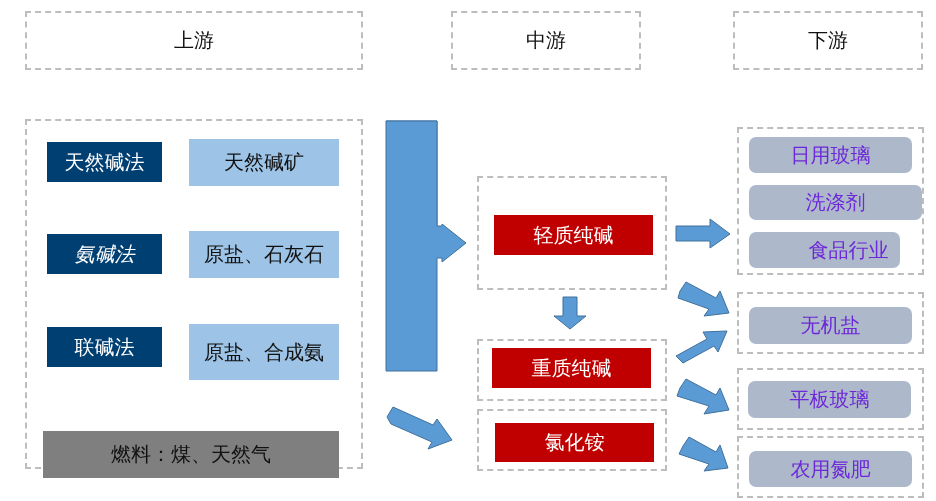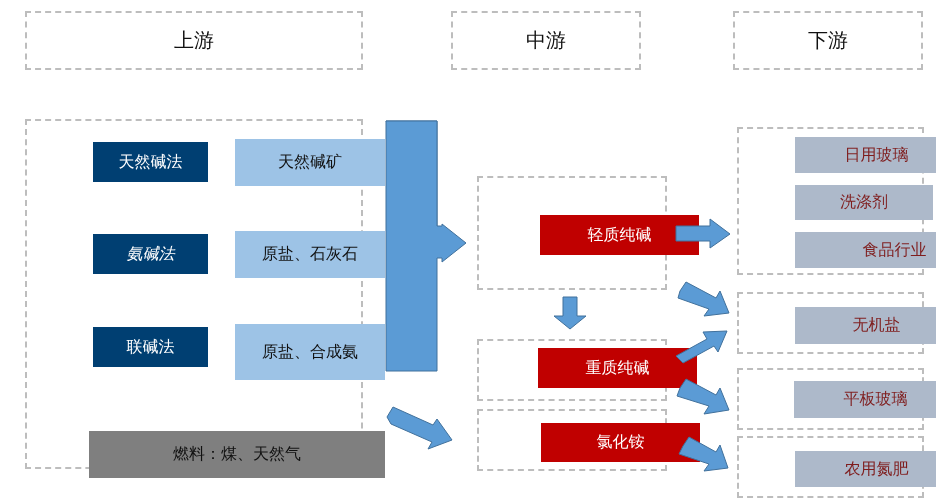--- a/index.html
+++ b/index.html
@@ -1,26 +1,26 @@
 <!DOCTYPE html>
 <html><head>
 <meta charset="utf-8">
 <style>
   html, body { margin: 0; padding: 0; background: #ffffff; }
   body { width: 936px; height: 501px; position: relative; overflow: hidden;
          font-family: "DejaVu Sans", "Liberation Sans", sans-serif; }
   .dash { position: absolute; border: 2px dashed #bdbdbd; box-sizing: border-box; }
   .hdr { display: flex; align-items: center; justify-content: center; font-size: 20px; color: #111; }
   .box { position: absolute; display: flex; align-items: center; justify-content: center;
-         font-size: 16px; box-sizing: border-box; margin-left: 46px; }
+         font-size: 20px; box-sizing: border-box; }
   .navy { background: #003f72; color: #ffffff; }
   .light { background: #9dc3e6; color: #111; }
   .gray { background: #7f7f7f; color: #111; }
   .red { background: #c00000; color: #ffffff; }
-  .slate { background: #adb9ca; color: #7f1d1d; }
+  .slate { background: #adb9ca; color: #6d28d9; border-radius: 7px; }
   svg.arrows { position: absolute; left: 0; top: 0; width: 936px; height: 501px; pointer-events: none; }
   svg.arrows path { fill: #5b9bd5; stroke: #41719c; stroke-width: 1; }
 </style>
 </head>
 <body>
 
 <div class="dash hdr" style="left:25px;top:11px;width:338px;height:59px;justify-content:center;">
   <span>上游</span>
 </div>
 <div class="dash hdr" style="left:451px;top:11px;width:190px;height:59px;text-align:center;">
@@ -69,21 +69,21 @@
 
 <div class="dash" style="left:477px;top:409px;width:190px;height:62px;"></div>
 <div class="box red" style="left:495px;top:423px;width:159px;height:39px;">
   <span>氯化铵</span>
 </div>
 
 <div class="dash" style="left:737px;top:127px;width:187px;height:148px;"></div>
 <div class="box slate" style="left:749px;top:137px;width:163px;height:36px;">
   <span>日用玻璃</span>
 </div>
-<div class="box slate" style="left:749px;top:185px;width:138px;height:35px;">
+<div class="box slate" style="left:749px;top:185px;width:173px;height:35px;">
   <span>洗涤剂</span>
 </div>
 <div class="box slate" style="left:749px;top:232px;width:151px;height:36px;padding-left:48px;">
   <span>食品行业</span>
 </div>
 
 <div class="dash" style="left:737px;top:292px;width:187px;height:62px;"></div>
 <div class="box slate" style="left:749px;top:307px;width:163px;height:37px;">
   <span>无机盐</span>
 </div>

